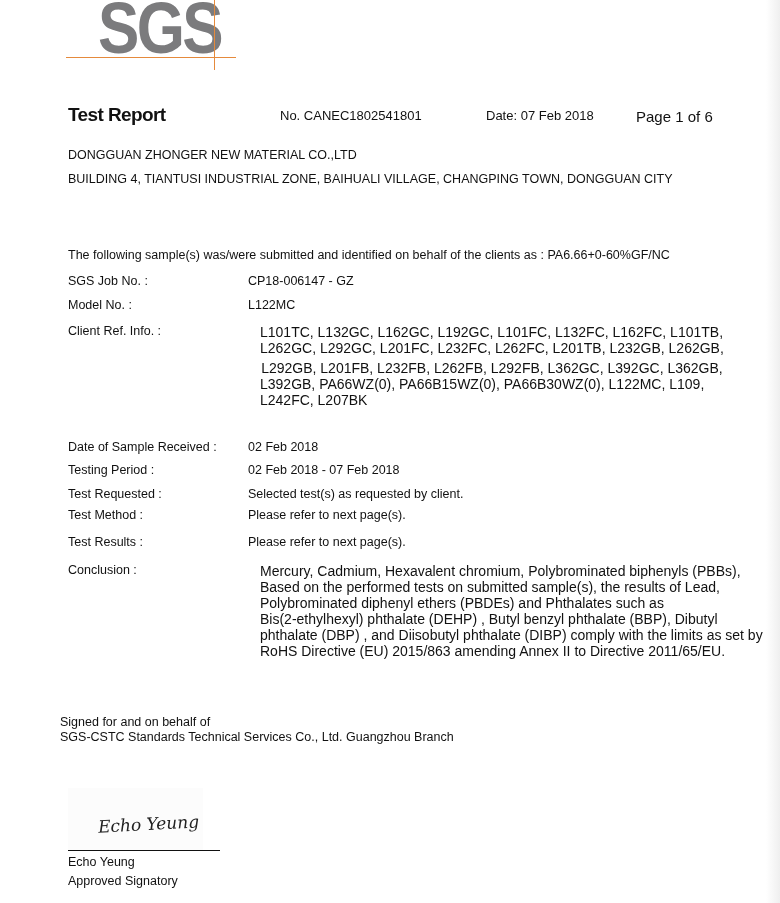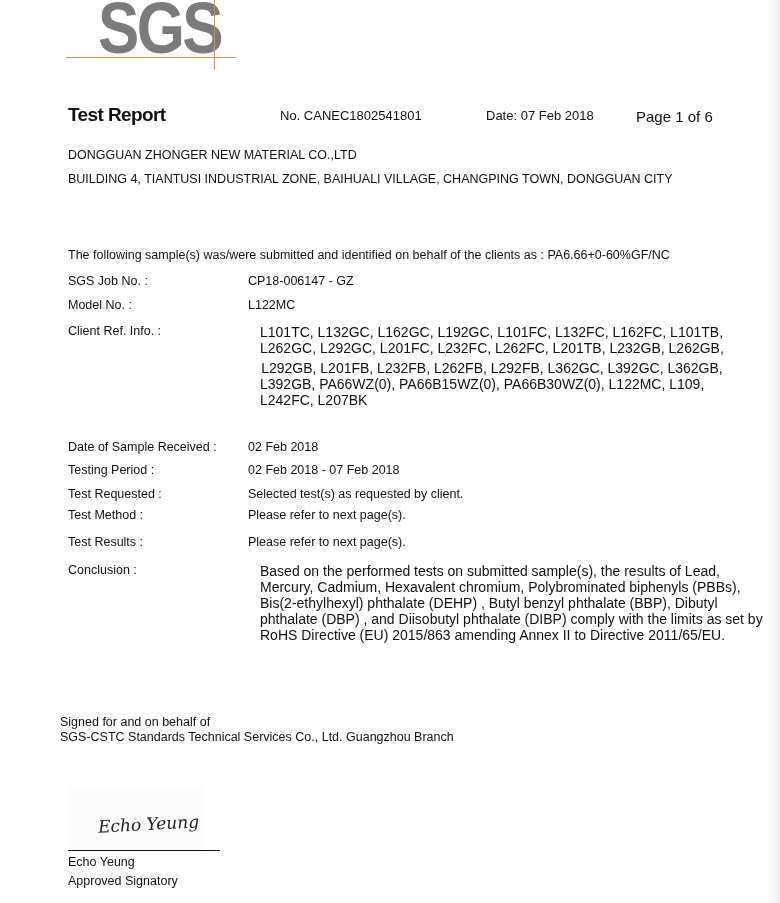--- a/index.html
+++ b/index.html
@@ -81,22 +81,23 @@
 <div class="val" style="top:487px;">Selected test(s) as requested by client.</div>
 
 <div class="lbl" style="top:508px;">Test Method :</div>
 <div class="val" style="top:508px;">Please refer to next page(s).</div>
 
 <div class="lbl" style="top:535px;">Test Results :</div>
 <div class="val" style="top:535px;">Please refer to next page(s).</div>
 
 <div class="lbl" style="top:563px;">Conclusion :</div>
 <div class="multi" style="top:563px;">
+  <div>Mercury, Cadmium, Hexavalent chromium, Polybrominated biphenyls (PBBs),</div>
   <div>Based on the performed tests on submitted sample(s), the results of Lead,</div>
-  <div>Mercury, Cadmium, Hexavalent chromium, Polybrominated biphenyls (PBBs),</div>
+  <div>Polybrominated diphenyl ethers (PBDEs) and Phthalates such as</div>
   <div>Bis(2-ethylhexyl) phthalate (DEHP) , Butyl benzyl phthalate (BBP), Dibutyl</div>
   <div>phthalate (DBP) , and Diisobutyl phthalate (DIBP) comply with the limits as set by</div>
   <div>RoHS Directive (EU) 2015/863 amending Annex II to Directive 2011/65/EU.</div>
 </div>
 
 <div class="txt" style="left:60px; top:715px; line-height:15px;">
   <div>Signed for and on behalf of</div>
   <div>SGS-CSTC Standards Technical Services Co., Ltd. Guangzhou Branch</div>
 </div>
 

